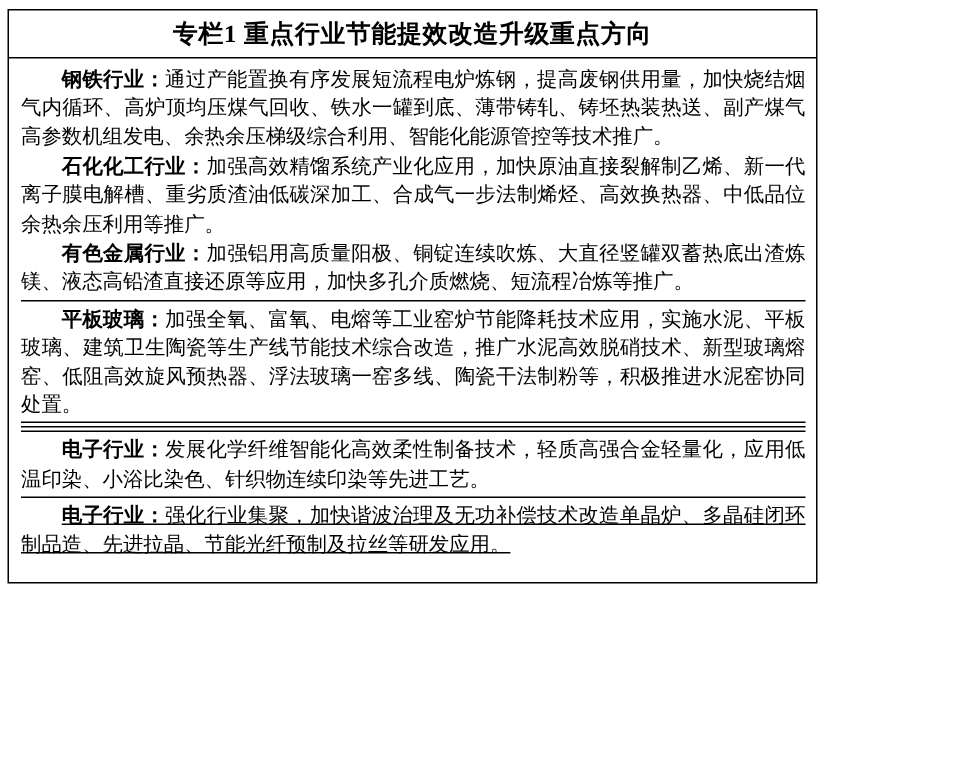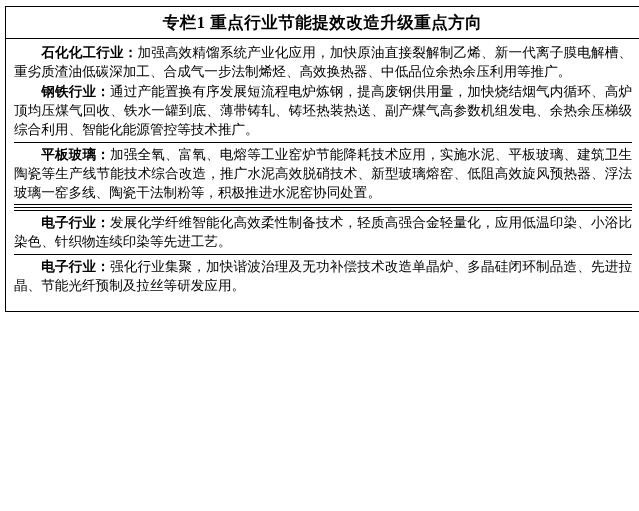--- a/index.html
+++ b/index.html
@@ -16,21 +16,21 @@
   }
   .doc {
     width: 639px;
     height: 511px;
     box-sizing: border-box;
     padding: 6px 5px 0 5px;
   }
   .box {
     border: 1px solid #000000;
     box-sizing: border-box;
-    width: 635px;
+    width: 540px;
   }
   .title-row {
     border-bottom: 1px solid #000000;
     box-sizing: border-box;
     height: 32px;
     display: flex;
     align-items: center;
     justify-content: center;
   }
   .title-text {
@@ -48,42 +48,44 @@
     margin: 0 0 0.5px 0;
     font-size: 13.6px;
     line-height: 19.2px;
     text-align: justify;
     text-justify: inter-ideograph;
     text-indent: 2em;
     font-family: "Liberation Serif", "DejaVu Serif", serif;
   }
   p.para:last-child {
     margin-bottom: 12px;
+    text-decoration: underline;
   }
   .lead {
     font-weight: bold;
   }
   .sep {
     border: 0;
     border-top: 1px solid #000000;
     margin: 2px 0 2px 0;
     height: 0;
   }
 </style>
 </head>
 <body>
 
 <div class="doc">
   <div class="box">
     <div class="title-row">
       <div class="title-text">专栏1  重点行业节能提效改造升级重点方向</div>
     </div>
     <div class="body-area">
+      <p class="para"><span class="lead">钢铁行业：</span><span>通过产能置换有序发展短流程电炉炼钢，提高废钢供用量，加快烧结烟气内循环、高炉顶均压煤气回收、铁水一罐到底、薄带铸轧、铸坯热装热送、副产煤气高参数机组发电、余热余压梯级综合利用、智能化能源管控等技术推广。</span></p>
       <p class="para"><span class="lead">石化化工行业：</span><span>加强高效精馏系统产业化应用，加快原油直接裂解制乙烯、新一代离子膜电解槽、重劣质渣油低碳深加工、合成气一步法制烯烃、高效换热器、中低品位余热余压利用等推广。</span></p>
-      <p class="para"><span class="lead">钢铁行业：</span><span>通过产能置换有序发展短流程电炉炼钢，提高废钢供用量，加快烧结烟气内循环、高炉顶均压煤气回收、铁水一罐到底、薄带铸轧、铸坯热装热送、副产煤气高参数机组发电、余热余压梯级综合利用、智能化能源管控等技术推广。</span></p>
+      <p class="para"><span class="lead">有色金属行业：</span><span>加强铝用高质量阳极、铜锭连续吹炼、大直径竖罐双蓄热底出渣炼镁、液态高铅渣直接还原等应用，加快多孔介质燃烧、短流程冶炼等推广。</span></p>
       <hr class="sep">
       <p class="para"><span class="lead">平板玻璃：</span><span>加强全氧、富氧、电熔等工业窑炉节能降耗技术应用，实施水泥、平板玻璃、建筑卫生陶瓷等生产线节能技术综合改造，推广水泥高效脱硝技术、新型玻璃熔窑、低阻高效旋风预热器、浮法玻璃一窑多线、陶瓷干法制粉等，积极推进水泥窑协同处置。</span></p>
       <hr class="sep">
       <hr class="sep">
       <hr class="sep">
       <p class="para"><span class="lead">电子行业：</span><span>发展化学纤维智能化高效柔性制备技术，轻质高强合金轻量化，应用低温印染、小浴比染色、针织物连续印染等先进工艺。</span></p>
       <hr class="sep">
       <p class="para"><span class="lead">电子行业：</span><span>强化行业集聚，加快谐波治理及无功补偿技术改造单晶炉、多晶硅闭环制品造、先进拉晶、节能光纤预制及拉丝等研发应用。</span></p>
     </div>
   </div>

